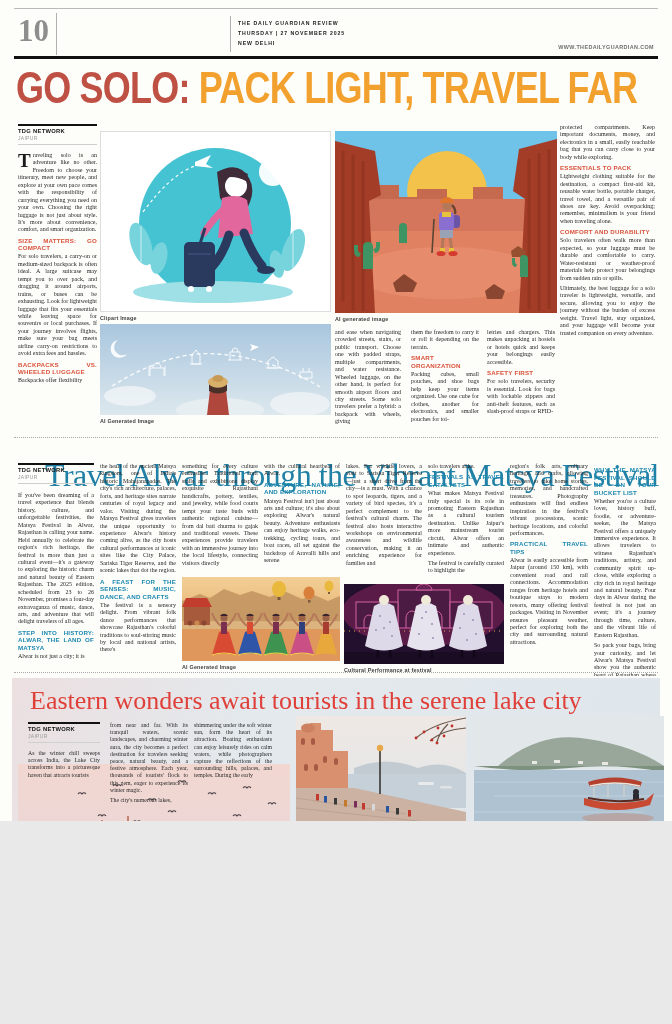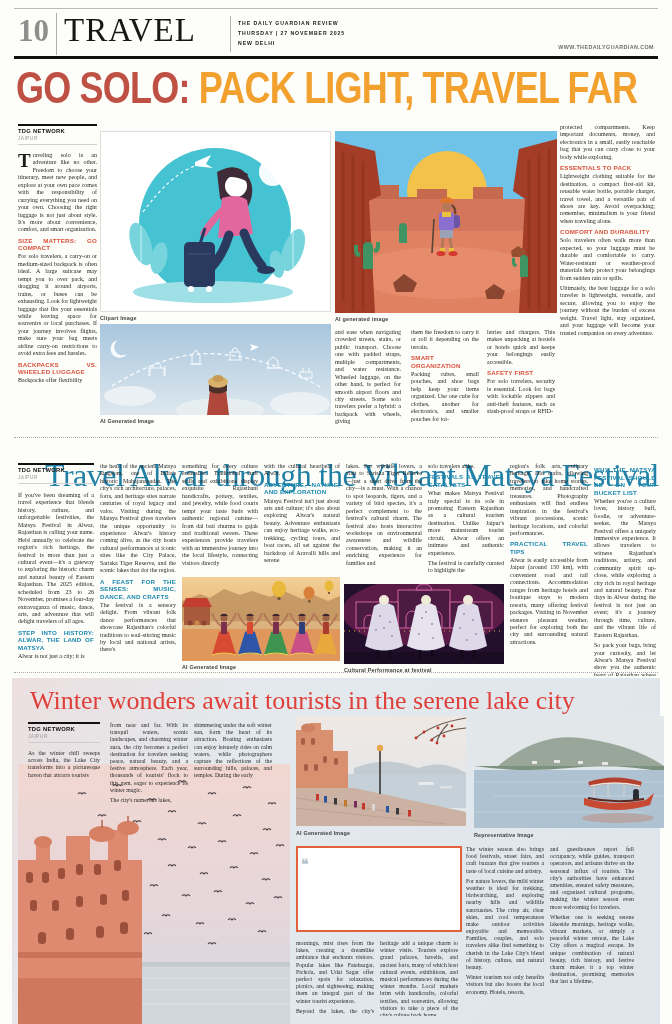--- a/index.html
+++ b/index.html
@@ -1,16 +1,16 @@
 <!DOCTYPE html>
 <html><head>
 <meta charset="utf-8">
 <style>
   html,body{margin:0;padding:0;background:#e9e9e9;}
-  .page{position:relative;width:672px;height:1024px;background:#fdfdfa;overflow:hidden;
+  .page{position:relative;width:672px;height:821px;background:#fdfdfa;overflow:hidden;
         font-family:"Liberation Serif",serif;color:#1c1c1c;}
   
   .toprule{position:absolute;left:14px;top:8px;width:644px;border-top:1px solid #b9b9b9;}
   .pagenum{position:absolute;left:18px;top:13px;font:bold 31px "Liberation Serif",serif;color:#8e8e8e;}
   .vrule{position:absolute;top:13px;width:1px;height:42px;background:#b0b0b0;}
   .section-name{position:absolute;left:64px;top:12px;font:500 33px "Liberation Serif",serif;color:#161616;letter-spacing:1px;}
   .masthead{position:absolute;left:238px;top:19px;font-family:"Liberation Sans",sans-serif;}
   .masthead div{font-size:5.2px;font-weight:bold;letter-spacing:.9px;color:#222;line-height:1.9;}
   .website{position:absolute;right:18px;top:44px;font:bold 5.4px "Liberation Sans",sans-serif;color:#6d6d6d;letter-spacing:.4px;}
   .blackbar{position:absolute;left:14px;top:56px;width:644px;height:3px;background:#111;}
@@ -51,21 +51,20 @@
   svg{display:block;}
 </style>
 </head>
 <body>
 
 <div class="page">
 
   <div class="toprule"></div>
   <div class="pagenum">10</div>
   <div class="vrule" style="left:56px;"></div>
-  <div class="section-name">TRAVEL</div>
   <div class="vrule" style="left:230px;height:36px;top:16px;"></div>
   <div class="masthead">
     <div>THE DAILY GUARDIAN REVIEW</div>
     <div>THURSDAY | 27 NOVEMBER 2025</div>
     <div>NEW DELHI</div>
   </div>
   <div class="website">WWW.THEDAILYGUARDIAN.COM</div>
   <div class="blackbar"></div>
 
   <h1 class="hl" style="margin:0;"><span class="hl-red">GO SOLO:</span> <span class="hl-orange">PACK LIGHT, TRAVEL FAR</span></h1>
@@ -393,21 +392,21 @@
             <line x1="28" y1="66" x2="28" y2="74" stroke="#120818" stroke-width="2.5"></line>
           </g>
       </g>
     </svg>
   </figure>
   <div class="caption" style="left:344px;top:667px;">Cultural Performance at festival</div>
 
   <div class="dotted" style="top:672px;"></div>
 
   <div class="band"></div>
-  <h2 class="wtitle" style="margin:0;">Winter wonders await tourists in the serene lake city</h2>
+  <h2 class="wtitle" style="margin:0;">Eastern wonders await tourists in the serene lake city</h2>
 
   <figure class="fig" style="left:18px;top:764px;width:272px;height:260px;z-index:1;">
     <svg width="272" height="260" viewBox="0 0 272 260">
       <defs>
         <linearGradient id="pg" x1="0" y1="0" x2="0" y2="1">
           <stop offset="0" stop-color="#f2d7d0"></stop>
             <stop offset=".55" stop-color="#e6d6da"></stop>
             <stop offset="1" stop-color="#d5dae0"></stop>
         </linearGradient>
         <path id="bird" d="M0 0 Q2 -2.5 4 0 Q6 -2.5 8 0" stroke="#443a40" stroke-width="1.1" fill="none"></path>

